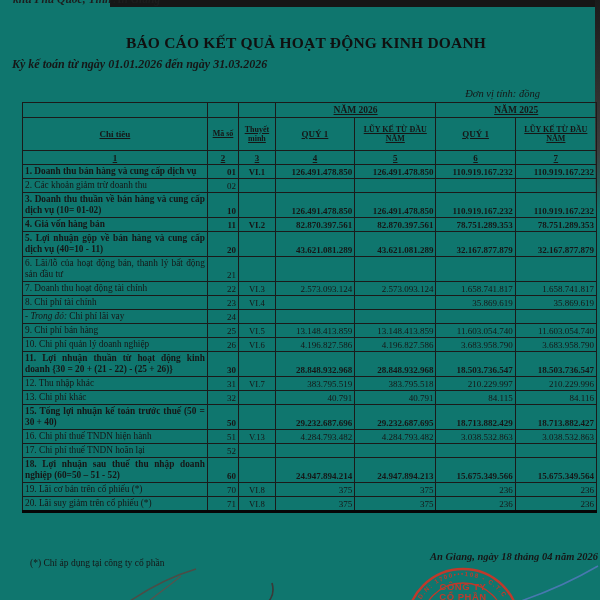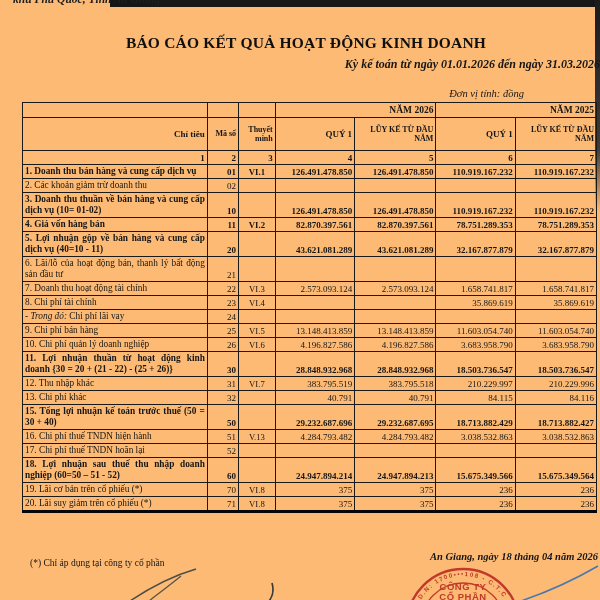--- a/index.html
+++ b/index.html
@@ -1,32 +1,32 @@
 <!DOCTYPE html>
 <html><head>
 <meta charset="utf-8">
 <style>
   html,body{margin:0;padding:0;background:#fff;}
-  .page{position:relative;width:600px;height:600px;background:#fdba74;overflow:hidden;
+  .page{position:relative;width:600px;height:600px;background:#0f766e;overflow:hidden;
         font-family:"Liberation Serif","DejaVu Serif",serif;color:#161616;}
   .abs{position:absolute;}
   .top-bar{left:110px;top:0;width:490px;height:7px;background:#161616;}
   .right-strip{right:0;top:0;width:5px;height:212px;
       background:linear-gradient(180deg,#1b1b1b 0%,#3c3c3c 70%,rgba(70,70,70,0) 100%);}
   .letterhead-clip{left:13px;top:0;height:9px;overflow:hidden;white-space:nowrap;}
   .letterhead-clip span{display:block;margin-top:-7px;font:italic bold 11.5px "Liberation Serif","DejaVu Serif",serif;color:#1d1d1d;}
   .title{left:12px;top:34px;width:588px;text-align:center;
          font:bold 15.5px "Liberation Serif","DejaVu Serif",serif;letter-spacing:.2px;color:#101010;}
-  .subtitle{left:12px;top:57px;width:588px;text-align:right;
+  .subtitle{left:12px;top:57px;width:588px;text-align:left;
             font:italic bold 12px "Liberation Serif","DejaVu Serif",serif;}
-  .unit-note{top:88px;right:76px;font:italic 10.5px "Liberation Serif","DejaVu Serif",serif;}
+  .unit-note{top:88px;right:60px;font:italic 10.5px "Liberation Serif","DejaVu Serif",serif;}
   table.report{position:absolute;left:22px;top:102px;width:575px;border-collapse:collapse;
                border:1.5px solid #111;border-bottom:3px solid #060606;}
   table.report td,table.report th{border:1px solid #1a1a1a;padding:1px 2px;}
-  thead th,thead td{text-align:right;font-weight:bold;vertical-align:middle;}
+  thead th,thead td{text-align:center;font-weight:bold;vertical-align:middle;text-decoration:underline;}
   .h-year{font-size:9.5px;height:12px;}
   .h-main{font-size:9px;height:30px;line-height:1.15;}
   .h-small{font-size:8px;}
   .h-num{font-size:9px;height:11px;}
   tbody td{vertical-align:bottom;}
   .c-label{font-size:9.3px;line-height:11px;text-align:justify;text-align-last:left;
            padding-left:3px;padding-right:3px;vertical-align:middle;}
   .c-ma{font-size:9px;text-align:right;width:27px;}
   .c-tm{font-size:8.7px;text-align:center;width:32px;}
   .c-num{font-size:9px;text-align:right;padding-right:3px;white-space:nowrap;}

